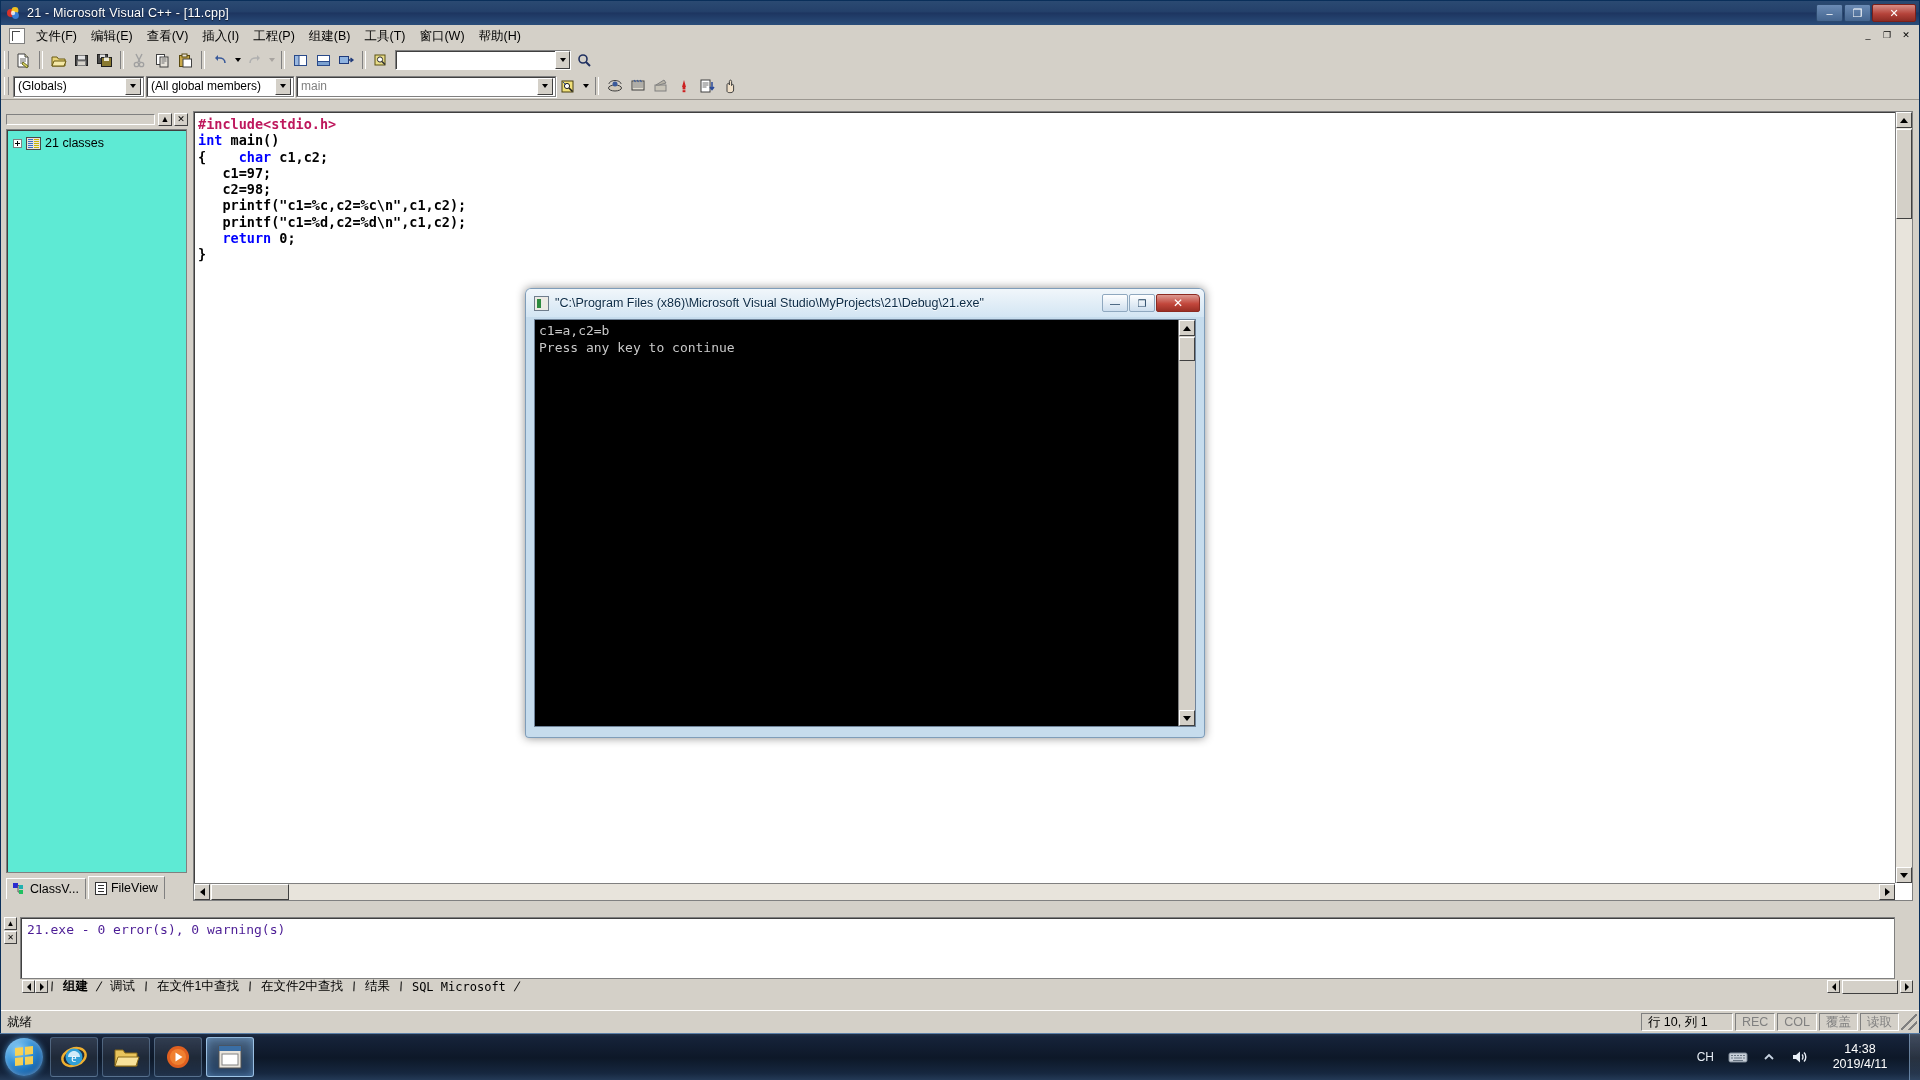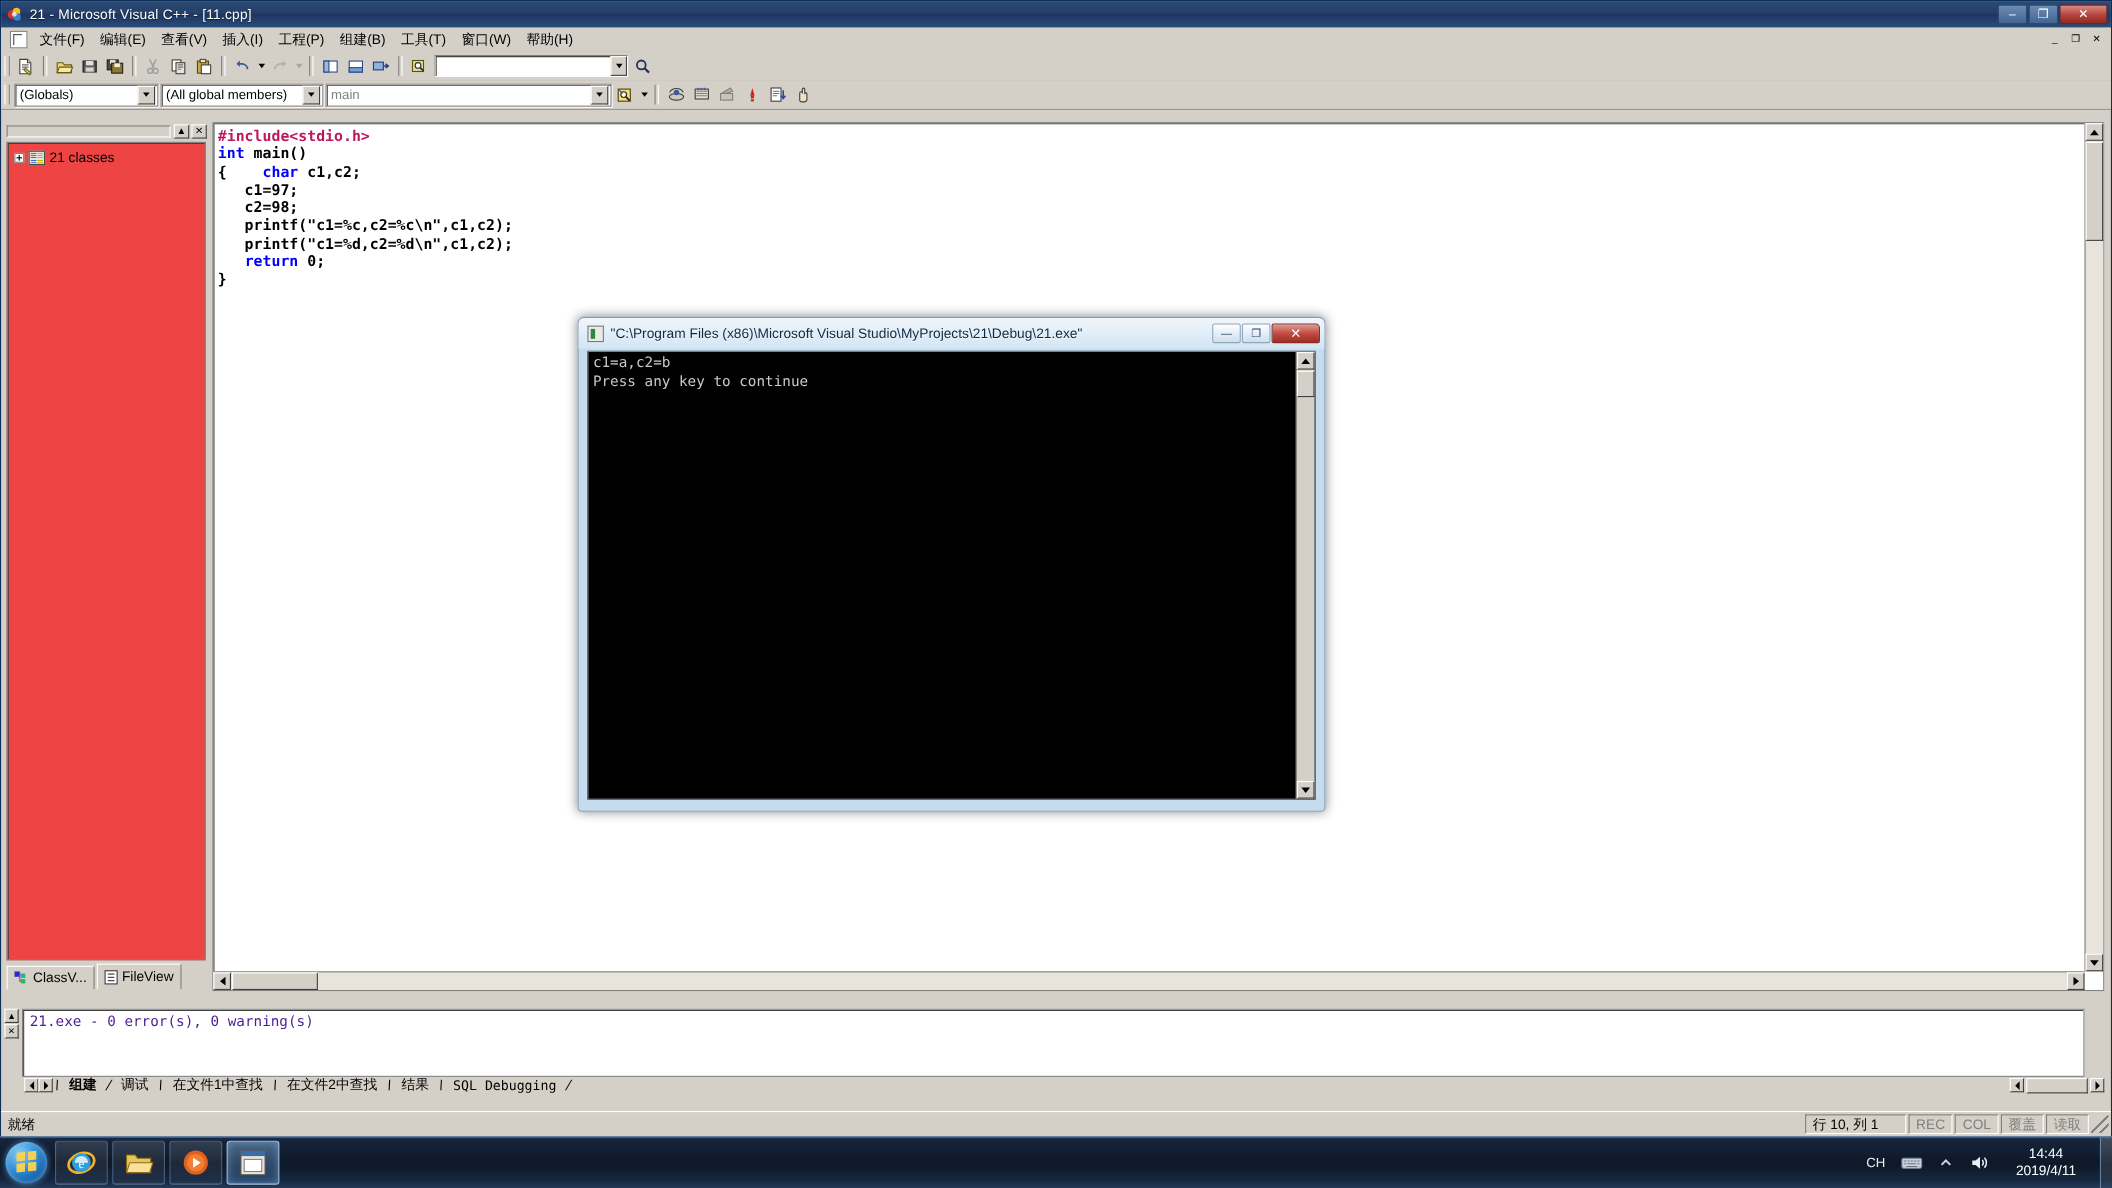--- a/index.html
+++ b/index.html
@@ -155,21 +155,21 @@
   }
   .wsbtn {
     width: 14px; height: 13px; margin-left: 1px; margin-right: 1px;
     background: #d4d0c8; border: 1px solid #fff;
     border-right-color: #404040; border-bottom-color: #404040;
     font-size: 9px; line-height: 11px; text-align: center; color: #000;
     box-sizing: border-box; flex: 0 0 auto;
   }
   #ws-tree {
     position: absolute; left: 2px; top: 18px; right: 2px; bottom: 28px;
-    background: #ef4444; border: 1px solid #808080;
+    background: #5eead4; border: 1px solid #808080;
     box-shadow: inset 1px 1px 0 #404040;
     box-sizing: border-box; overflow: hidden;
   }
   .tree-row {
     display: flex; align-items: center; height: 18px;
     margin-top: 4px; padding-left: 6px; font-size: 12.5px; color: #000;
   }
   .tree-expander {
     width: 9px; height: 9px; border: 1px solid #808080; background: #fff;
     position: relative; margin-right: 4px; flex: 0 0 auto; box-sizing: border-box;
@@ -746,21 +746,21 @@
         <div class="otab active">组建</div>
         <div class="otab-sep">/</div>
         <div class="otab">调试</div>
         <div class="otab-sep">\</div>
         <div class="otab">在文件1中查找</div>
         <div class="otab-sep">\</div>
         <div class="otab">在文件2中查找</div>
         <div class="otab-sep">\</div>
         <div class="otab">结果</div>
         <div class="otab-sep">\</div>
-        <div class="otab mono">SQL Debugging</div>
+        <div class="otab mono">SQL Microsoft</div>
         <div class="otab-sep">/</div>
 
         <div style="margin-left:auto;display:flex;align-items:center;">
           <div class="otabnav">
               <span class="ar left" style="border-right-width:4px;"></span>
             </div>
           <div class="sb-thumb" style="position:relative;width:56px;height:14px;margin:0 2px;"></div>
           <div class="otabnav">
               <span class="ar right" style="border-left-width:4px;"></span>
             </div>
@@ -853,20 +853,20 @@
             <path d="M3 7l4-4 4 4" fill="none" stroke="#c8d4e2" stroke-width="1.8"></path>
           </svg>
       </div>
       <div class="titem">
         <svg width="20" height="16" viewBox="0 0 20 16">
           <path d="M3 6h3l4-3.5v11L6 10H3z" fill="#e8eef6"></path>
           <path d="M12 5.5c1.3 1.2 1.3 3.8 0 5M14 3.5c2.4 2.2 2.4 6.8 0 9" fill="none" stroke="#e8eef6" stroke-width="1.4"></path>
         </svg>
       </div>
       <div id="clock">
-        <div>14:44</div>
+        <div>14:38</div>
         <div>2019/4/11</div>
       </div>
       <div id="showdesk"></div>
     </div>
   </div>
 
 </div>
 
 </body></html>

